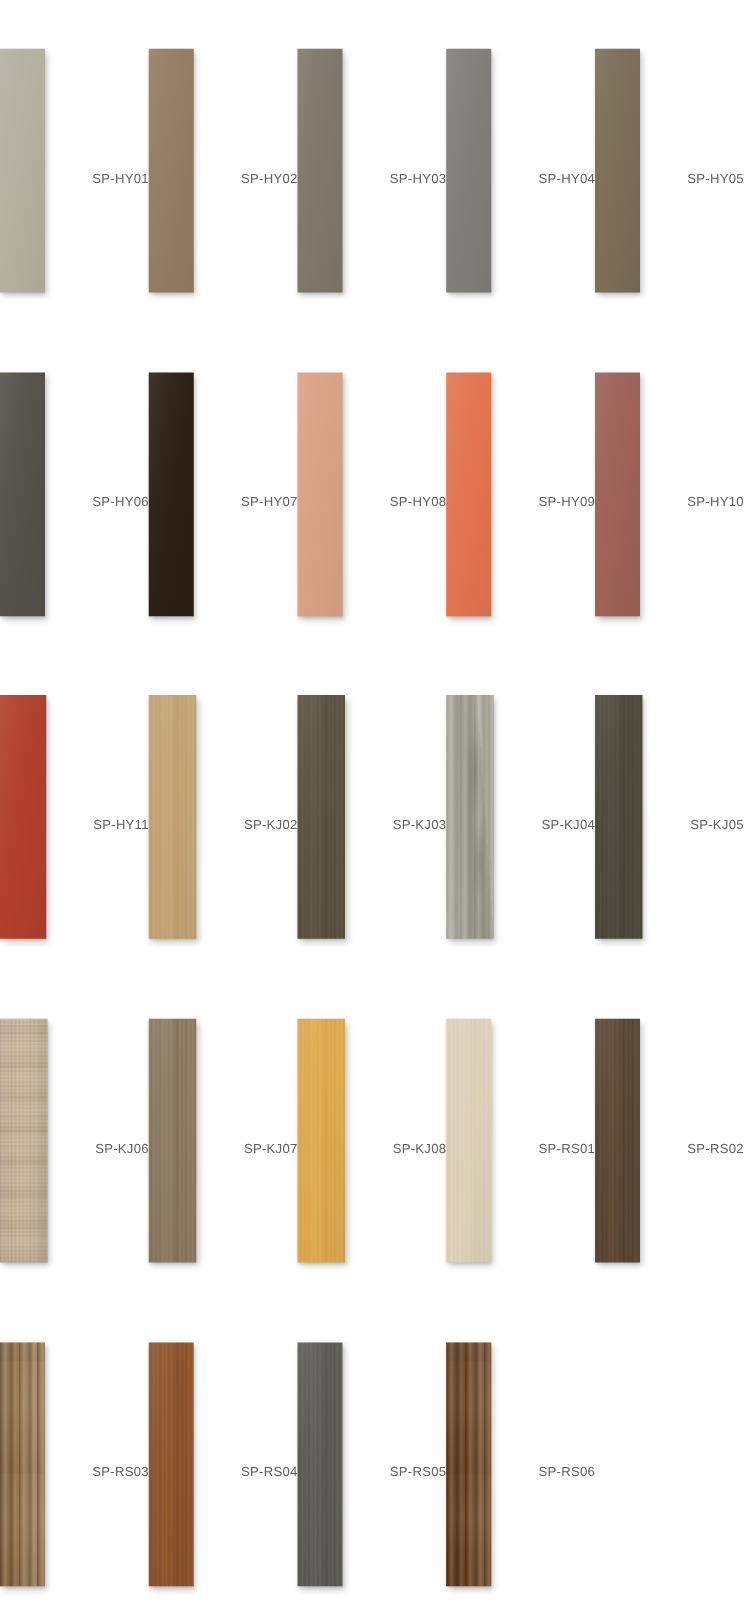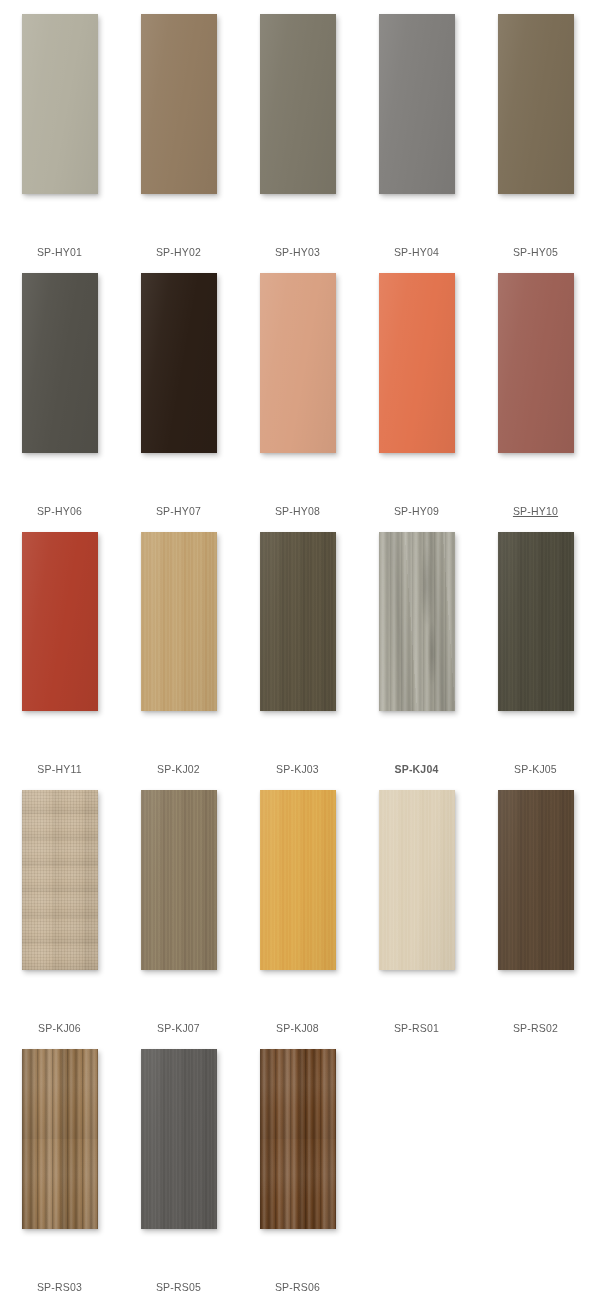--- a/index.html
+++ b/index.html
@@ -25,21 +25,21 @@
     display: grid;
     grid-template-columns: repeat(5, 119px);
     grid-template-rows: repeat(5, 258.8px);
     justify-items: center;
   }
 
   .swatch-cell {
     width: 119px;
     height: 258.8px;
     display: flex;
-    flex-direction: column;
+    flex-direction: row;
     align-items: center;
     justify-content: flex-start;
     padding-top: 14px;
     box-sizing: border-box;
     gap: 38px;
   }
 
   .chip-wrap {
     position: relative;
     width: 76px;
@@ -246,21 +246,21 @@
         </div>
       </div>
       <div class="swatch-label" style="color: rgb(95, 95, 95); text-align: center;">SP-HY09</div>
     </div>
     <div class="swatch-cell">
       <div class="chip-wrap">
         <div class="chip" style="background-color: rgb(157, 97, 86);">
           <div class="tex tex-sheen"></div>
         </div>
       </div>
-      <div class="swatch-label" style="color: rgb(95, 95, 95); text-decoration: underline;">SP-HY10</div>
+      <div class="swatch-label" style="color: rgb(95, 95, 95);">SP-HY10</div>
     </div>
     <div class="swatch-cell">
       <div class="chip-wrap">
         <div class="chip" style="background-color: rgb(176, 63, 44);">
           <div class="tex tex-sheen"></div>
         </div>
       </div>
       <div class="swatch-label" style="color: rgb(95, 95, 95);">SP-HY11</div>
     </div>
     <div class="swatch-cell">
@@ -281,21 +281,21 @@
       </div>
       <div class="swatch-label" style="color: rgb(95, 95, 95);">SP-KJ03</div>
     </div>
     <div class="swatch-cell">
       <div class="chip-wrap">
         <div class="chip" style="background-color: rgb(169, 167, 154);">
           <div class="tex tex-oak"></div>
           <div class="tex tex-sheen"></div>
         </div>
       </div>
-      <div class="swatch-label" style="color: rgb(95, 95, 95); font-weight: bold;">SP-KJ04</div>
+      <div class="swatch-label" style="color: rgb(95, 95, 95);">SP-KJ04</div>
     </div>
     <div class="swatch-cell">
       <div class="chip-wrap">
         <div class="chip" style="background-color: rgb(77, 74, 60);">
           <div class="tex tex-grain"></div>
           <div class="tex tex-sheen"></div>
         </div>
       </div>
       <div class="swatch-label" style="color: rgb(95, 95, 95);">SP-KJ05</div>
     </div>
@@ -348,20 +348,29 @@
       <div class="chip-wrap">
         <div class="chip" style="background-color: rgb(150, 115, 74);">
           <div class="tex tex-grain-strong"></div>
           <div class="tex tex-sheen"></div>
         </div>
       </div>
       <div class="swatch-label" style="color: rgb(95, 95, 95);">SP-RS03</div>
     </div>
     <div class="swatch-cell">
       <div class="chip-wrap">
+        <div class="chip" style="background-color: rgb(141, 84, 44);">
+          <div class="tex tex-grain"></div>
+          <div class="tex tex-sheen"></div>
+        </div>
+      </div>
+      <div class="swatch-label" style="color: rgb(95, 95, 95);">SP-RS04</div>
+    </div>
+    <div class="swatch-cell">
+      <div class="chip-wrap">
         <div class="chip" style="background-color: rgb(93, 91, 88);">
           <div class="tex tex-grain"></div>
           <div class="tex tex-sheen"></div>
         </div>
       </div>
       <div class="swatch-label" style="color: rgb(95, 95, 95);">SP-RS05</div>
     </div>
     <div class="swatch-cell">
       <div class="chip-wrap">
         <div class="chip" style="background-color: rgb(109, 67, 32);">

